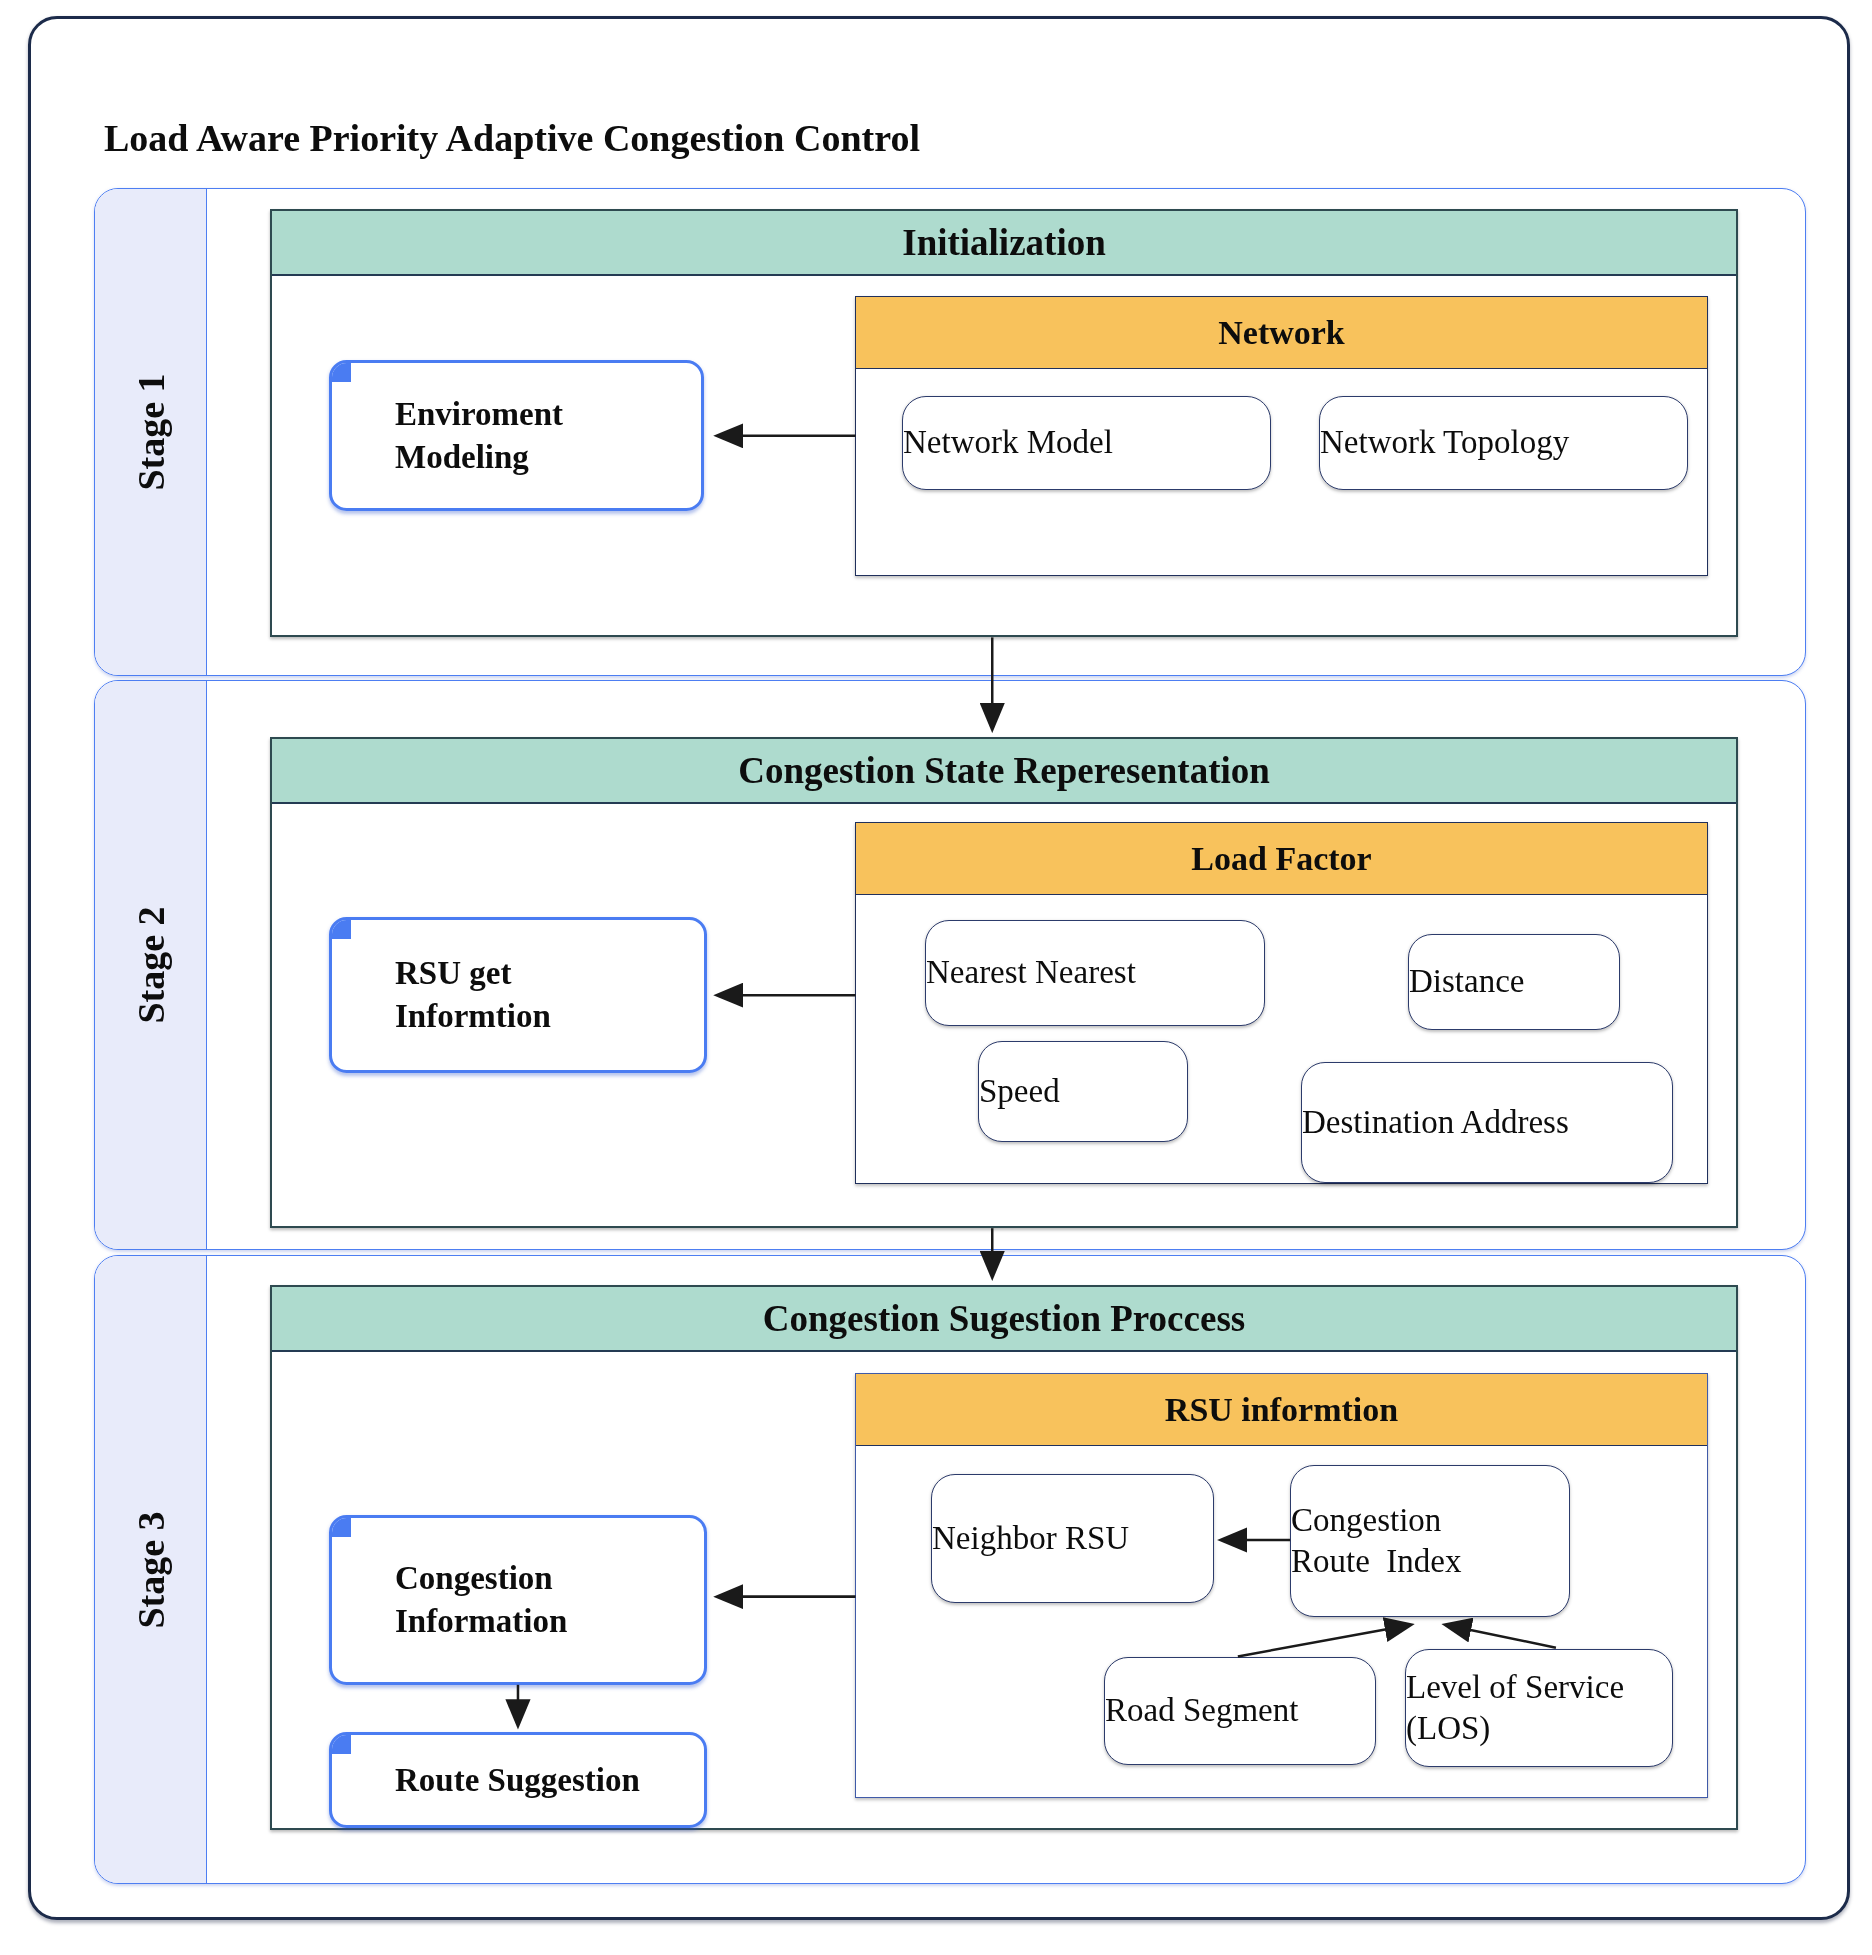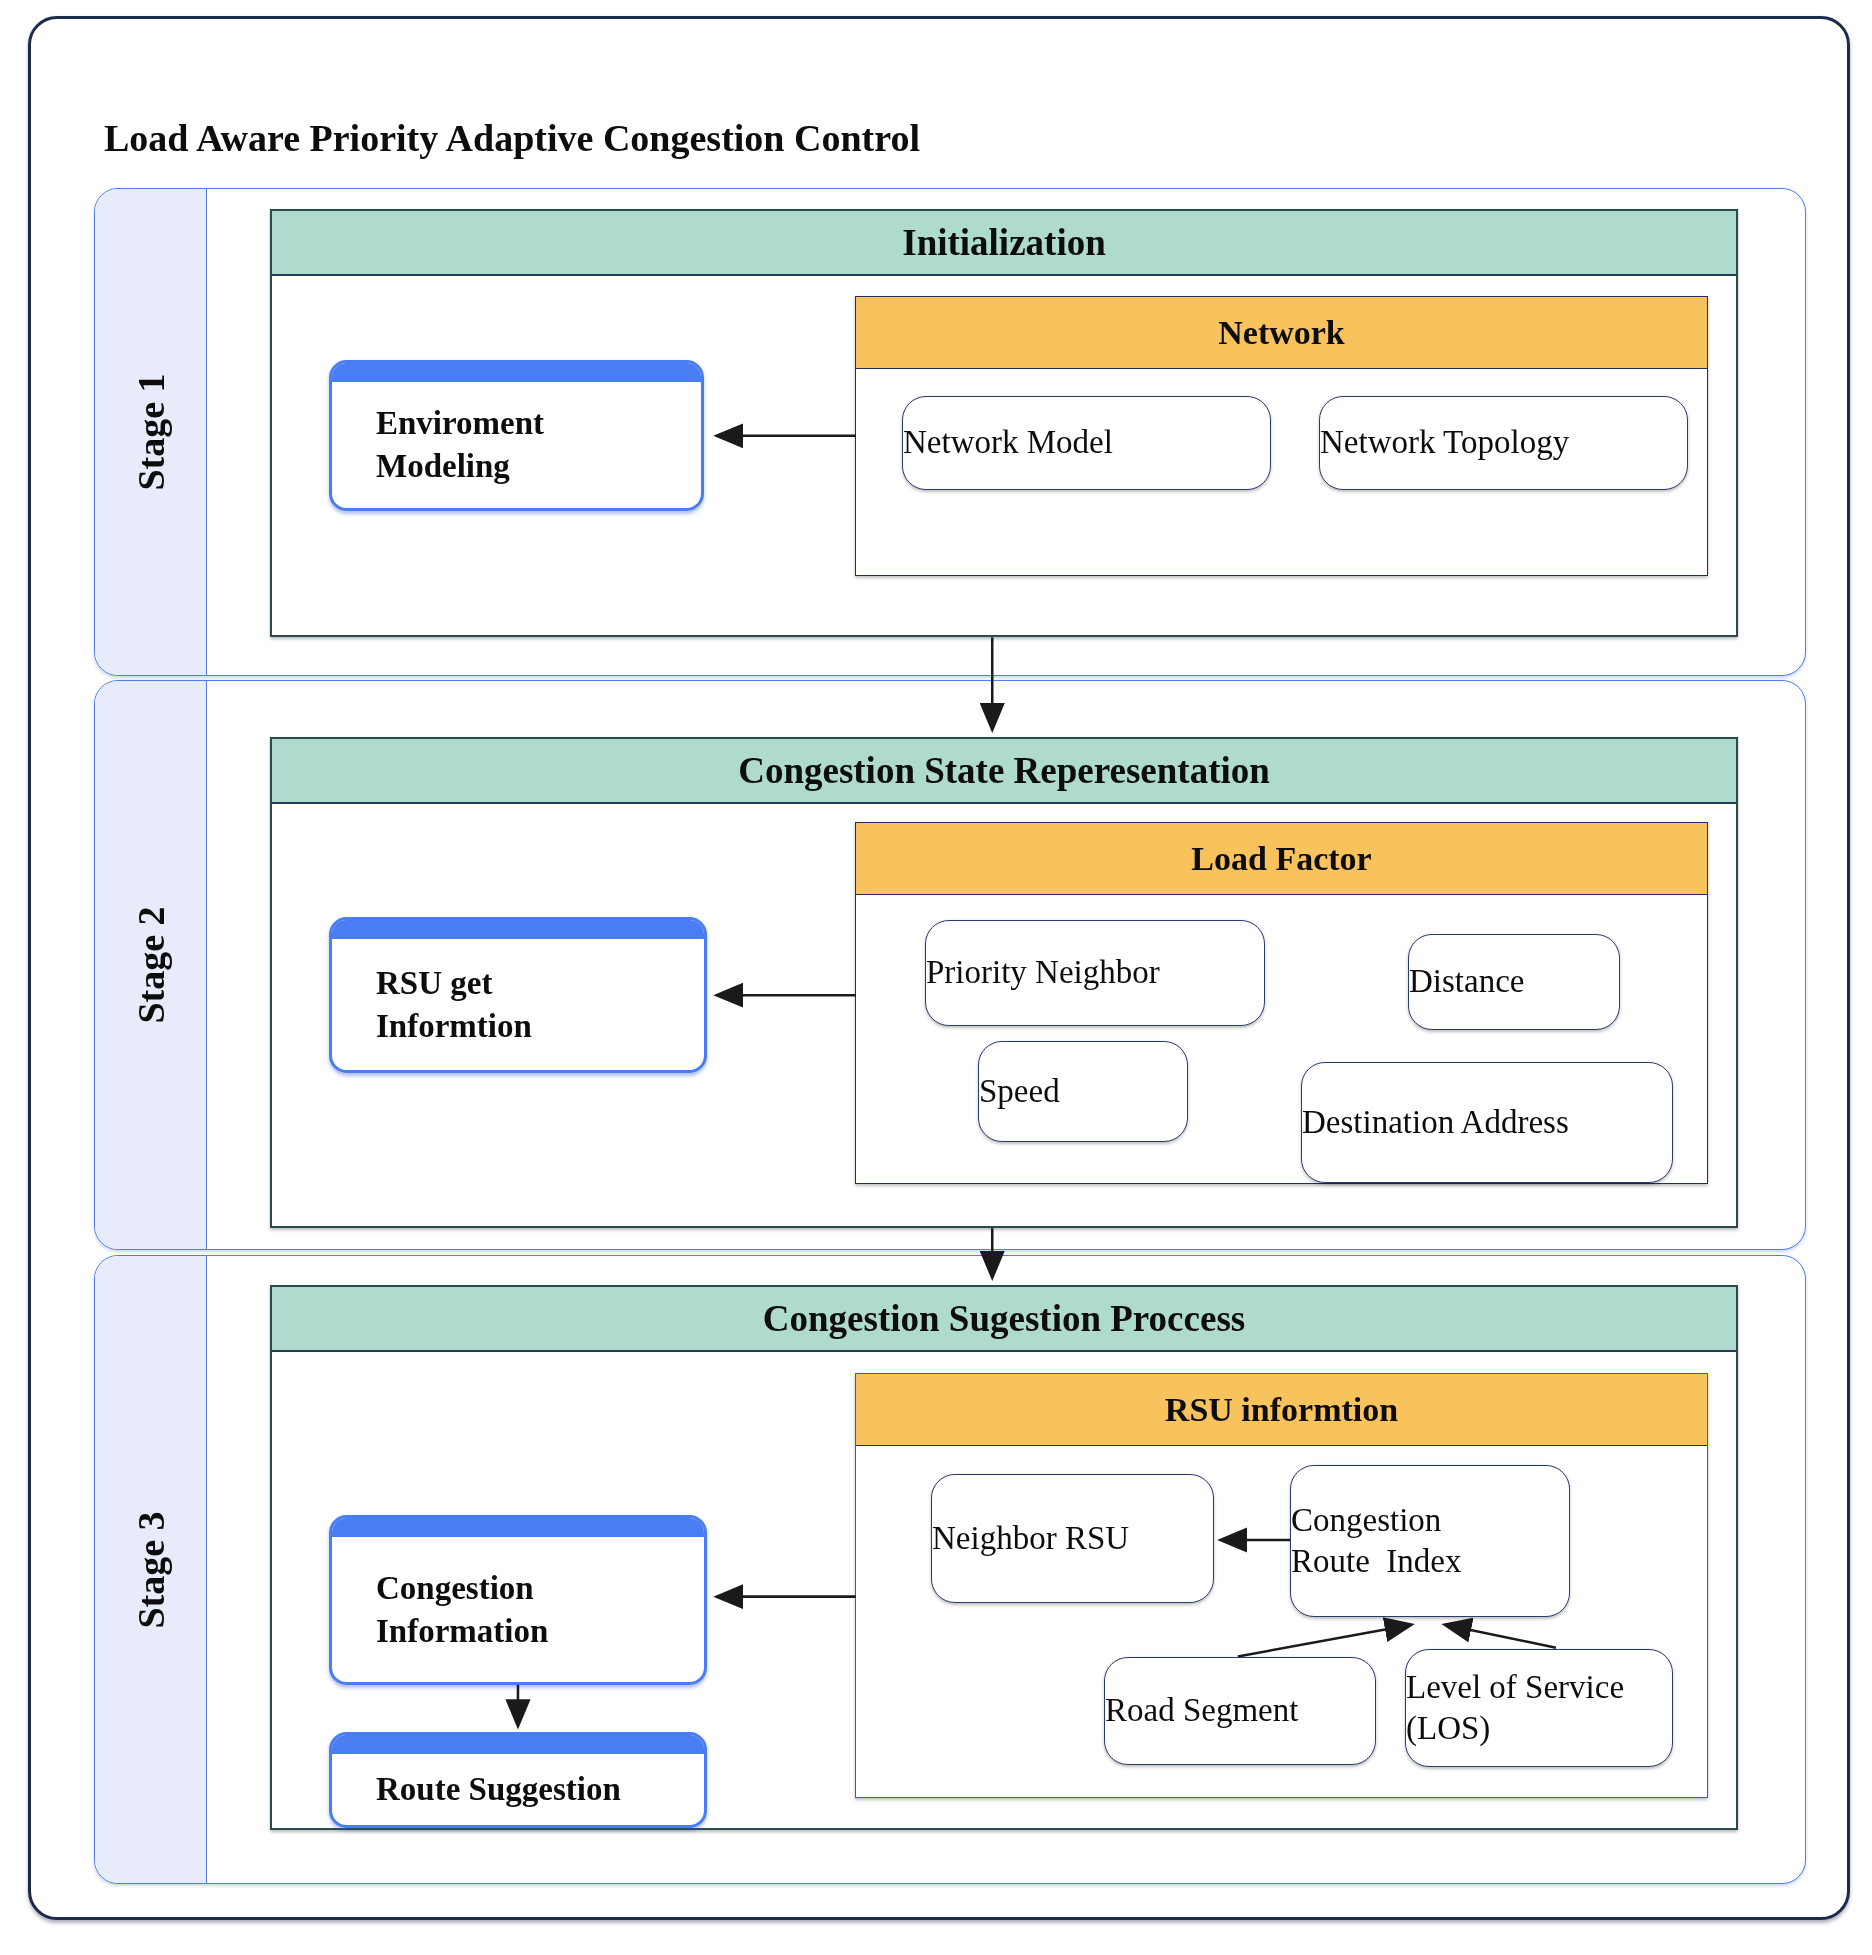--- a/index.html
+++ b/index.html
@@ -82,21 +82,21 @@
     line-height:1.25;
     box-shadow:0 1.9px 3.1px rgba(0,0,0,.25);
   }
   .pre{white-space:pre;}
   
   .process-box{
     background:#ffffff;
     border:3.1px solid #4a7cf2;
     border-radius:17.6px;
     overflow:hidden;
-    display:flex;flex-direction:column;
+    display:flex;
     box-shadow:0 2.5px 3.8px rgba(40,80,200,.35);
   }
   .process-top{
     height:19px;
     background:#4a7cf2;
     flex:0 0 19px;
   }
   .process-text{
     flex:1;
     display:flex;flex-direction:column;justify-content:center;
@@ -163,21 +163,21 @@
     </div>
   </div>
 
   <div class="abs subpanel" style="left:855px;top:822px;width:853px;height:362px;">
     <div class="subpanel-header">
       <span>Load Factor</span>
     </div>
   </div>
 
   <div class="abs item-box" style="left:925px;top:920px;width:340px;height:106px;">
-    <span>Priority Neighbor</span>
+    <span>Nearest Nearest</span>
   </div>
 
   <div class="abs item-box" style="left:1408px;top:910px;width:212px;height:96px;margin-top:24px;">
     <span>Distance</span>
   </div>
 
   <div class="abs item-box" style="left:978px;top:1041px;width:210px;height:101px;">
     <span>Speed</span>
   </div>
 

